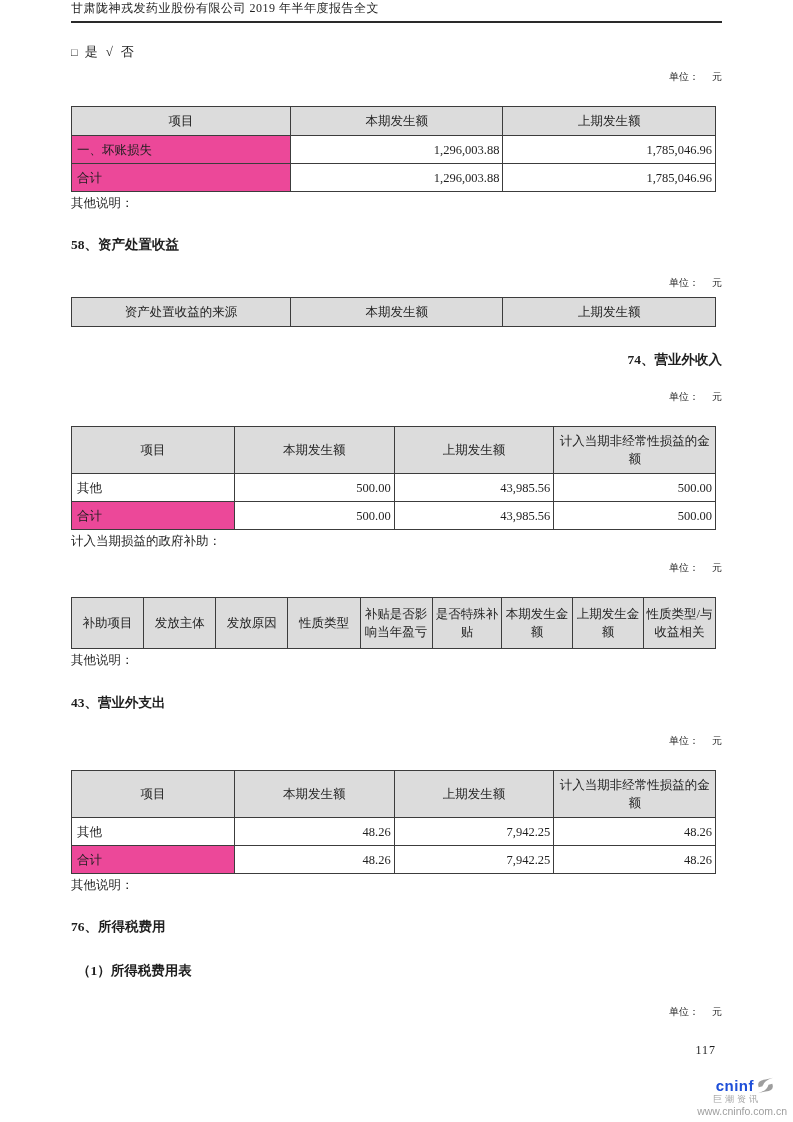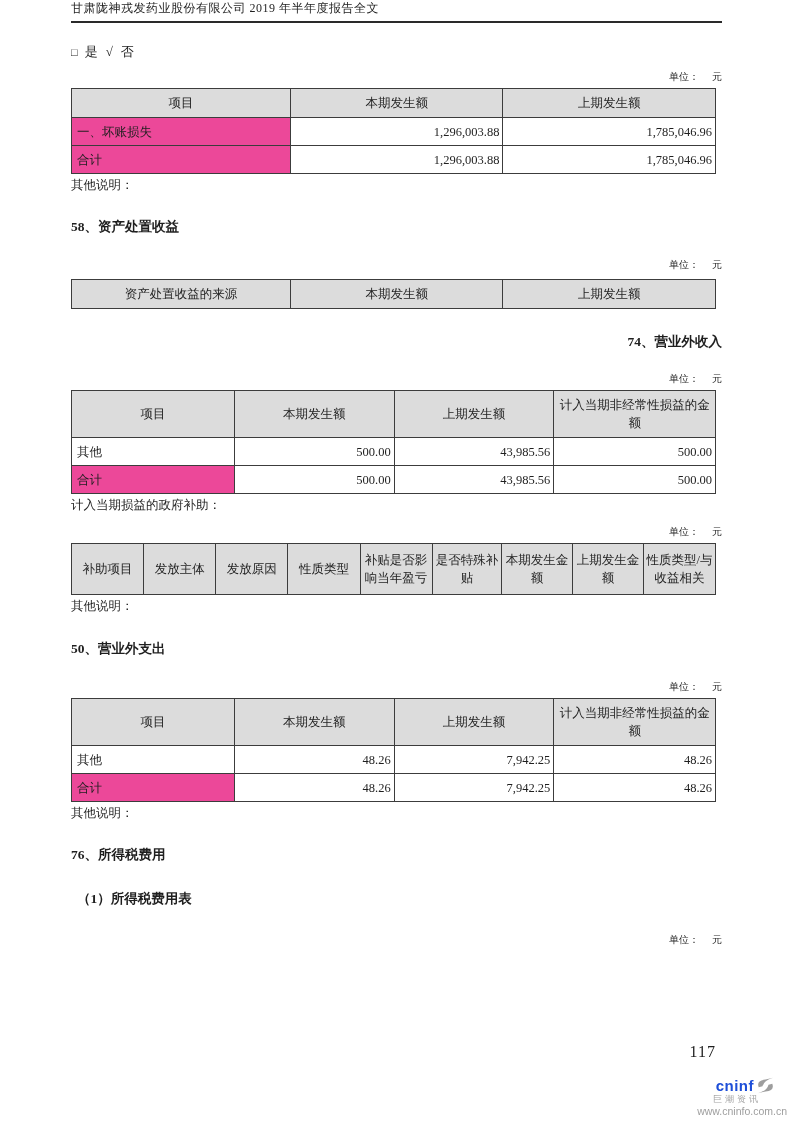--- a/index.html
+++ b/index.html
@@ -44,42 +44,42 @@
   .mt-s76 { margin-top:24px; }
   .mt-s76sub { margin-top:26px; padding-left:6px; }
 
   table.tbl {
     width:645px;
     border-collapse:collapse;
     table-layout:fixed;
     font-size:12.5px;
     border:1.5px solid #3c3c3c;
   }
-  .mt-tbl { margin-top:3px;padding-left:48px; }
+  .mt-tbl { margin-top:21px;padding-left:48px; }
   .mt-tbl2 { margin-top:6px; }
   table.tbl th, table.tbl td {
     border:1px solid #3c3c3c;
     font-weight:normal;
     line-height:18px;
     vertical-align:middle;
   }
   table.tbl th {
     background:#dcdcdc;
     text-align:center;
     padding:5px 4px;
   }
   table.tbl td { padding:4px 3px; height:28px; }
   table.tbl td.lbl  { text-align:left; padding-left:5px; }
   table.tbl td.gray { background:#ec4899; }
   table.tbl td.num  { text-align:right; padding-right:3px; }
   table.subsidy th { padding:7px 2px; }
 
   .page-number {
     position:absolute; top:1043px; right:77px;
-    font-size:16px; letter-spacing:1px;
+    font-size:12px; letter-spacing:1px;
   }
 
   .cninfo-logo {
     position:absolute; top:1076px; right:6px;
     width:90px; color:#9e9e9e; text-align:right;
   }
   .logo-row1 { padding-right:11px; white-space:nowrap; line-height:15px; }
   .logo-brand {
     font-family:"Liberation Sans","DejaVu Sans",sans-serif;
     font-weight:bold; font-size:15px; letter-spacing:0.5px; color:#1d4ed8;
@@ -227,21 +227,21 @@
           <th>是否特殊补贴</th>
           <th>本期发生金额</th>
           <th>上期发生金额</th>
           <th>性质类型/与收益相关</th>
         </tr>
       </thead>
     </table>
 
     <div class="note-line">其他说明：</div>
 
-    <div class="section-title mt-s75">50、营业外支出</div>
+    <div class="section-title mt-s75">43、营业外支出</div>
 
     <div class="unit-line mt-unit-b">
       <span>单位：</span><span class="unit-val">元</span>
     </div>
 
     <table class="tbl mt-tbl">
       <colgroup>
           <col style="width:25.3%">
           <col style="width:24.8%">
           <col style="width:24.8%">

